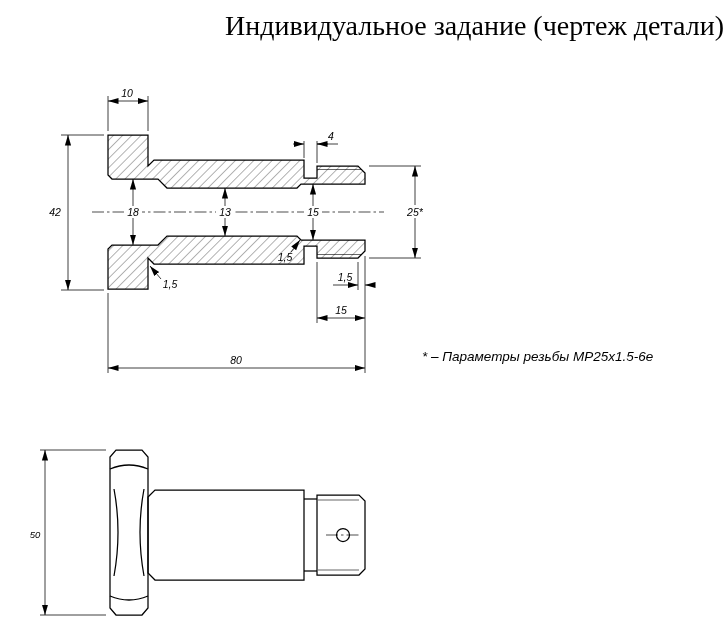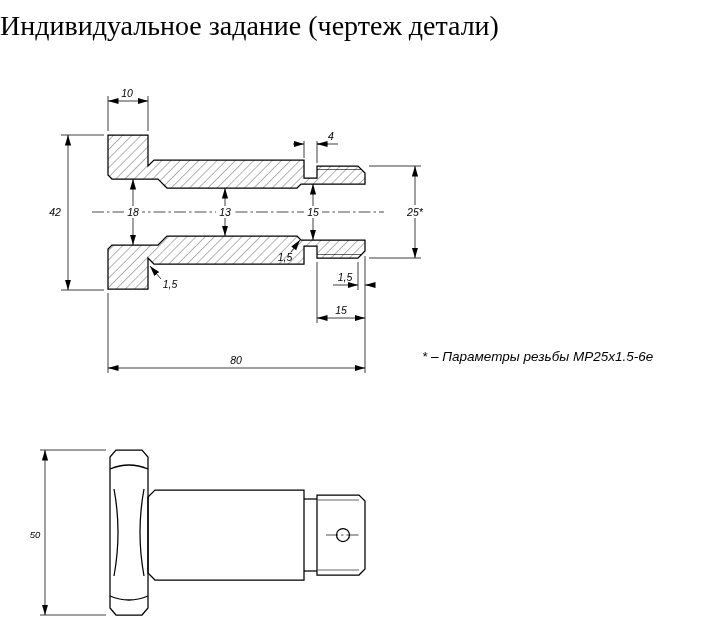--- a/index.html
+++ b/index.html
@@ -1,18 +1,18 @@
 <!DOCTYPE html>
 <html><head>
 <meta charset="utf-8">
 <style>
   html,body{margin:0;padding:0;background:#fff;}
   body{width:724px;height:636px;position:relative;overflow:hidden;
        font-family:"Liberation Sans",sans-serif;}
-  .title{position:absolute;top:10px;left:0;right:0;text-align:left;
+  .title{position:absolute;top:10px;left:0;right:0;text-align:right;
          font-family:"Liberation Serif",serif;font-size:28px;color:#000;}
   svg{position:absolute;top:0;left:0;}
   .solid{stroke:#000;stroke-width:1.25;stroke-linejoin:miter;}
   .outline{fill:none;stroke:#000;stroke-width:1.25;stroke-linejoin:miter;}
   .thin{fill:none;stroke:#000;stroke-width:0.6;}
   .cl{fill:none;stroke:#000;stroke-width:0.7;stroke-dasharray:12 3 2.5 3;}
   .ext,.dl{fill:none;stroke:#000;stroke-width:0.75;}
   .dt{font:italic 10.5px "Liberation Sans",sans-serif;fill:#000;}
   .dts{font:italic 9.5px "Liberation Sans",sans-serif;fill:#000;}
   .note{font:italic 13.5px "Liberation Sans",sans-serif;fill:#000;}

